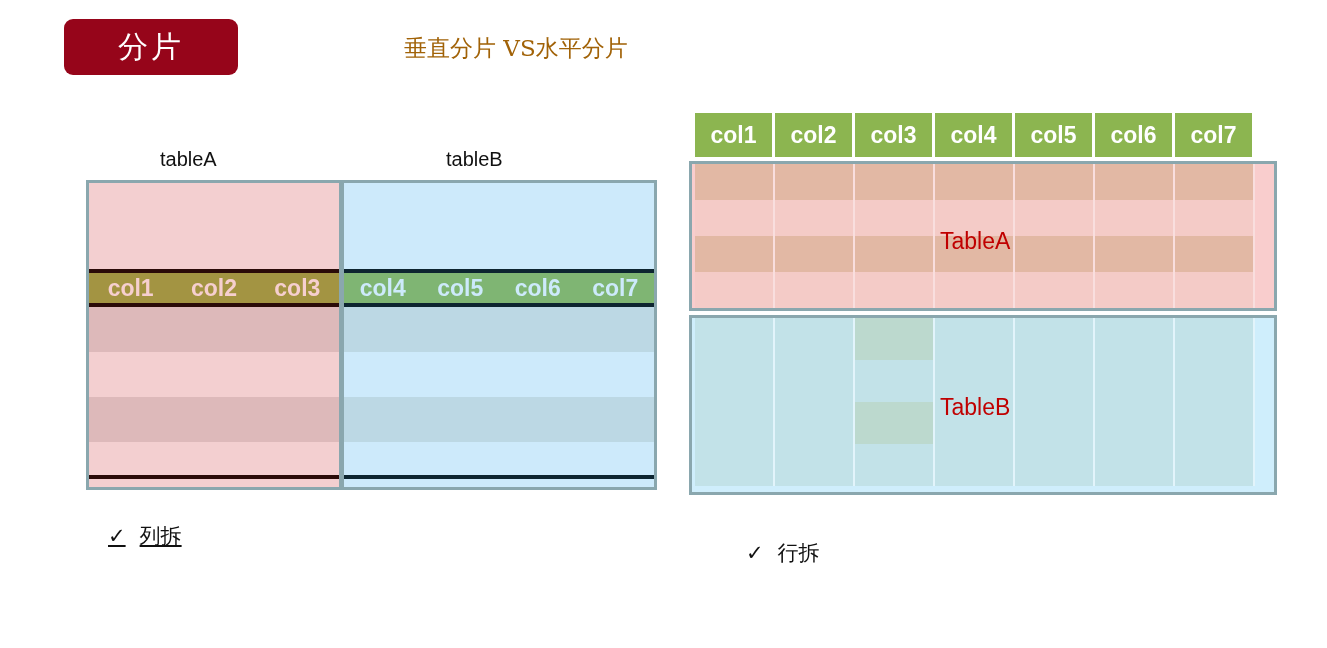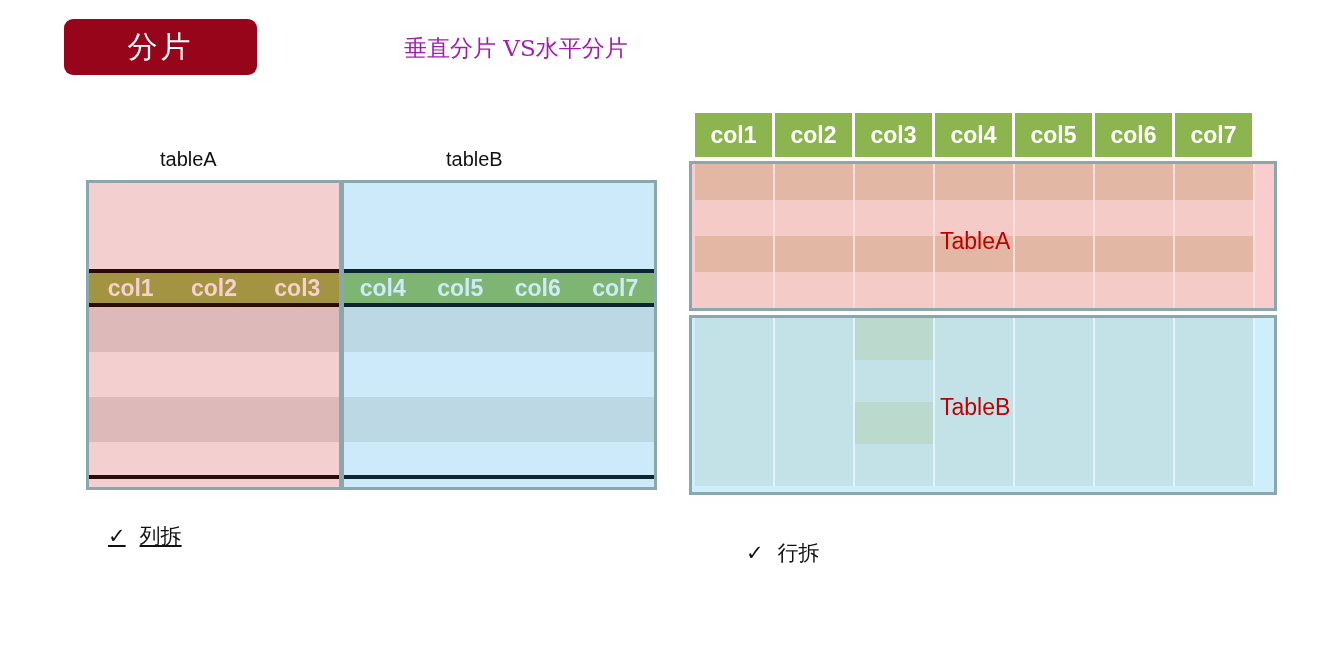--- a/index.html
+++ b/index.html
@@ -14,42 +14,42 @@
     overflow: hidden;
     font-family: "Liberation Sans", sans-serif;
     color: #000000;
   }
 
   
   .badge {
     position: absolute;
     left: 64px;
     top: 19px;
-    width: 193px;
+    width: 174px;
     height: 56px;
     background: #96051a;
     border-radius: 9px;
     display: flex;
     align-items: center;
     justify-content: center;
   }
   .badge-text {
     color: #ffffff;
     font-family: "DejaVu Serif", "Liberation Serif", serif;
     font-size: 30px;
     letter-spacing: 3px;
     line-height: 1;
   }
   .slide-title {
     position: absolute;
     left: 404px;
     top: 33px;
     font-family: "DejaVu Serif", "Liberation Serif", serif;
     font-size: 23px;
-    color: #a21caf;
+    color: #a16207;
     white-space: nowrap;
   }
 
   
   .left-wrap {
     position: absolute;
     left: 86px;
     top: 148px;
   }
   .tbl-caption {

